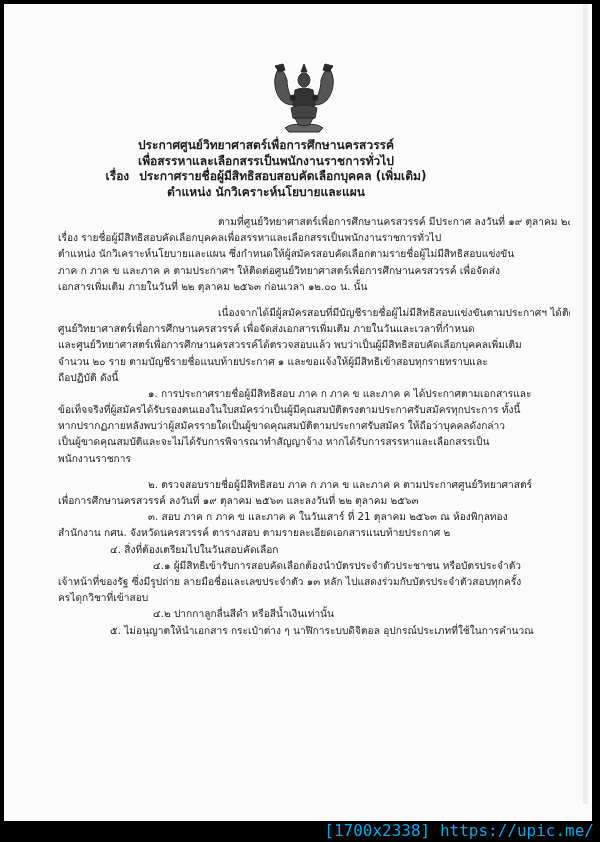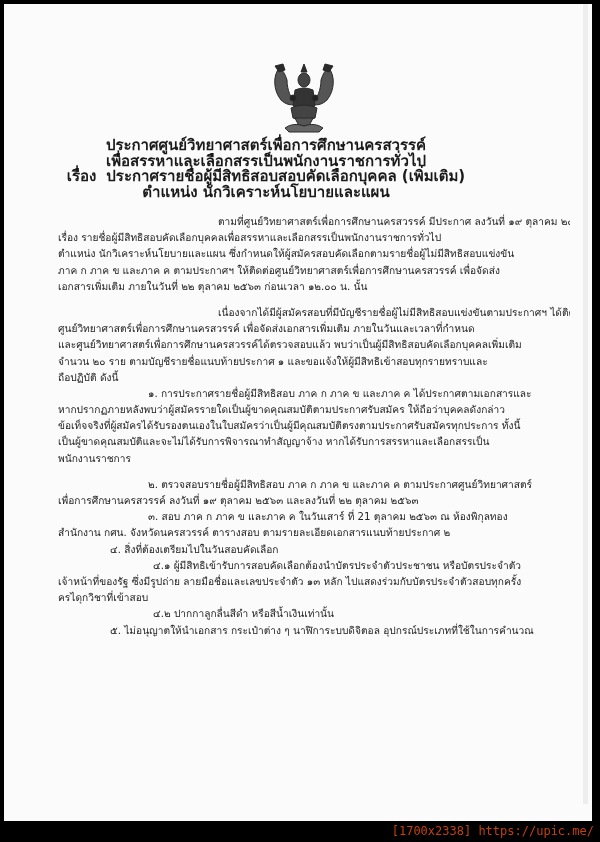--- a/index.html
+++ b/index.html
@@ -1,33 +1,33 @@
 <!DOCTYPE html>
 <html><head>
 <meta charset="utf-8">
 <style>
   html,body{margin:0;padding:0;background:#000;}
   body{width:600px;height:842px;position:relative;overflow:hidden;font-family:"DejaVu Sans","Liberation Sans",sans-serif;}
   .frame{position:absolute;left:0;top:0;width:600px;height:842px;background:#000;}
   .page{position:absolute;left:4px;top:4px;width:588px;height:817px;background:#fbfbfb;overflow:hidden;}
   .page-edge{position:absolute;left:583px;top:4px;width:5px;height:800px;background:#eeeeee;}
   .emblem{position:absolute;left:267px;top:58px;width:66px;height:72px;}
-  .header{position:absolute;left:0;top:134px;width:524px;text-align:center;color:#1a1a1a;font-weight:bold;font-size:15px;line-height:15.5px;}
+  .header{position:absolute;left:0;top:134px;width:524px;text-align:center;color:#1a1a1a;font-weight:bold;font-size:12px;line-height:15.5px;}
   .header .row{display:block;white-space:nowrap;}
   .header .subject-label{display:inline-block;margin-right:10px;}
   .body{position:absolute;left:54px;top:210px;width:512px;color:#222;font-size:10.2px;line-height:16.2px;}
   .line{display:block;white-space:nowrap;overflow:hidden;height:16.2px;}
   .ind1{padding-left:160px;}
   .ind2{padding-left:90px;}
   .ind3{padding-left:52px;}
   .ind4{padding-left:95px;}
   .gap{height:10px;}
   .bold{font-weight:normal;}
   .caption-bar{position:absolute;left:0;top:821px;width:600px;height:21px;background:#000;}
-  .caption{position:absolute;right:6px;top:823px;color:#c2410c;font-family:"DejaVu Sans Mono","Liberation Mono",monospace;font-size:12px;line-height:16px;white-space:nowrap;}
+  .caption{position:absolute;right:6px;top:823px;color:#0ea5e9;font-family:"DejaVu Sans Mono","Liberation Mono",monospace;font-size:16px;line-height:16px;white-space:nowrap;}
 </style>
 </head>
 <body>
 
 <div class="frame"></div>
 
 <div class="page">
 
   <svg class="emblem" viewBox="0 0 66 72">
     <g fill="#2a2a2a" stroke="#2a2a2a" stroke-width="1">
@@ -62,22 +62,22 @@
     <span class="line">ภาค ก  ภาค ข  และภาค ค ตามประกาศฯ ให้ติดต่อศูนย์วิทยาศาสตร์เพื่อการศึกษานครสวรรค์ เพื่อจัดส่ง</span>
     <span class="line">เอกสารเพิ่มเติม ภายในวันที่  ๒๒  ตุลาคม  ๒๕๖๓  ก่อนเวลา ๑๒.๐๐ น. นั้น</span>
     <div class="gap"></div>
     <span class="line ind1">เนื่องจากได้มีผู้สมัครสอบที่มีบัญชีรายชื่อผู้ไม่มีสิทธิสอบแข่งขันตามประกาศฯ ได้ติดต่อ</span>
     <span class="line">ศูนย์วิทยาศาสตร์เพื่อการศึกษานครสวรรค์  เพื่อจัดส่งเอกสารเพิ่มเติม  ภายในวันและเวลาที่กำหนด</span>
     <span class="line">และศูนย์วิทยาศาสตร์เพื่อการศึกษานครสวรรค์ได้ตรวจสอบแล้ว พบว่าเป็นผู้มีสิทธิสอบคัดเลือกบุคคลเพิ่มเติม</span>
     <span class="line"><span>จำนวน  ๒๐  ราย </span><span class="bold">ตามบัญชีรายชื่อแนบท้ายประกาศ ๑</span><span>  และขอแจ้งให้ผู้มีสิทธิเข้าสอบทุกรายทราบและ</span></span>
     <span class="line">ถือปฏิบัติ  ดังนี้</span>
 
     <span class="line ind2">๑.  การประกาศรายชื่อผู้มีสิทธิสอบ ภาค ก  ภาค ข  และภาค ค  ได้ประกาศตามเอกสารและ</span>
+    <span class="line">ข้อเท็จจริงที่ผู้สมัครได้รับรองตนเองในใบสมัครว่าเป็นผู้มีคุณสมบัติตรงตามประกาศรับสมัครทุกประการ  ทั้งนี้</span>
     <span class="line">หากปรากฏภายหลังพบว่าผู้สมัครรายใดเป็นผู้ขาดคุณสมบัติตามประกาศรับสมัคร   ให้ถือว่าบุคคลดังกล่าว</span>
-    <span class="line">ข้อเท็จจริงที่ผู้สมัครได้รับรองตนเองในใบสมัครว่าเป็นผู้มีคุณสมบัติตรงตามประกาศรับสมัครทุกประการ  ทั้งนี้</span>
     <span class="line">เป็นผู้ขาดคุณสมบัติและจะไม่ได้รับการพิจารณาทำสัญญาจ้าง  หากได้รับการสรรหาและเลือกสรรเป็น</span>
     <span class="line">พนักงานราชการ</span>
     <div class="gap"></div>
     <span class="line ind2">๒.  ตรวจสอบรายชื่อผู้มีสิทธิสอบ  ภาค ก  ภาค ข  และภาค ค ตามประกาศศูนย์วิทยาศาสตร์</span>
     <span class="line">เพื่อการศึกษานครสวรรค์ ลงวันที่ ๑๙ ตุลาคม ๒๕๖๓ และลงวันที่ ๒๒ ตุลาคม ๒๕๖๓</span>
 
     <span class="line ind2">๓.  สอบ  ภาค ก  ภาค ข และภาค ค  ในวันเสาร์  ที่  21  ตุลาคม  ๒๕๖๓ ณ ห้องพิกุลทอง</span>
     <span class="line"><span>สำนักงาน กศน. จังหวัดนครสวรรค์  ตารางสอบ </span><span class="bold">ตามรายละเอียดเอกสารแนบท้ายประกาศ ๒</span></span>
 
     <span class="line ind3">๔.  สิ่งที่ต้องเตรียมไปในวันสอบคัดเลือก</span>

